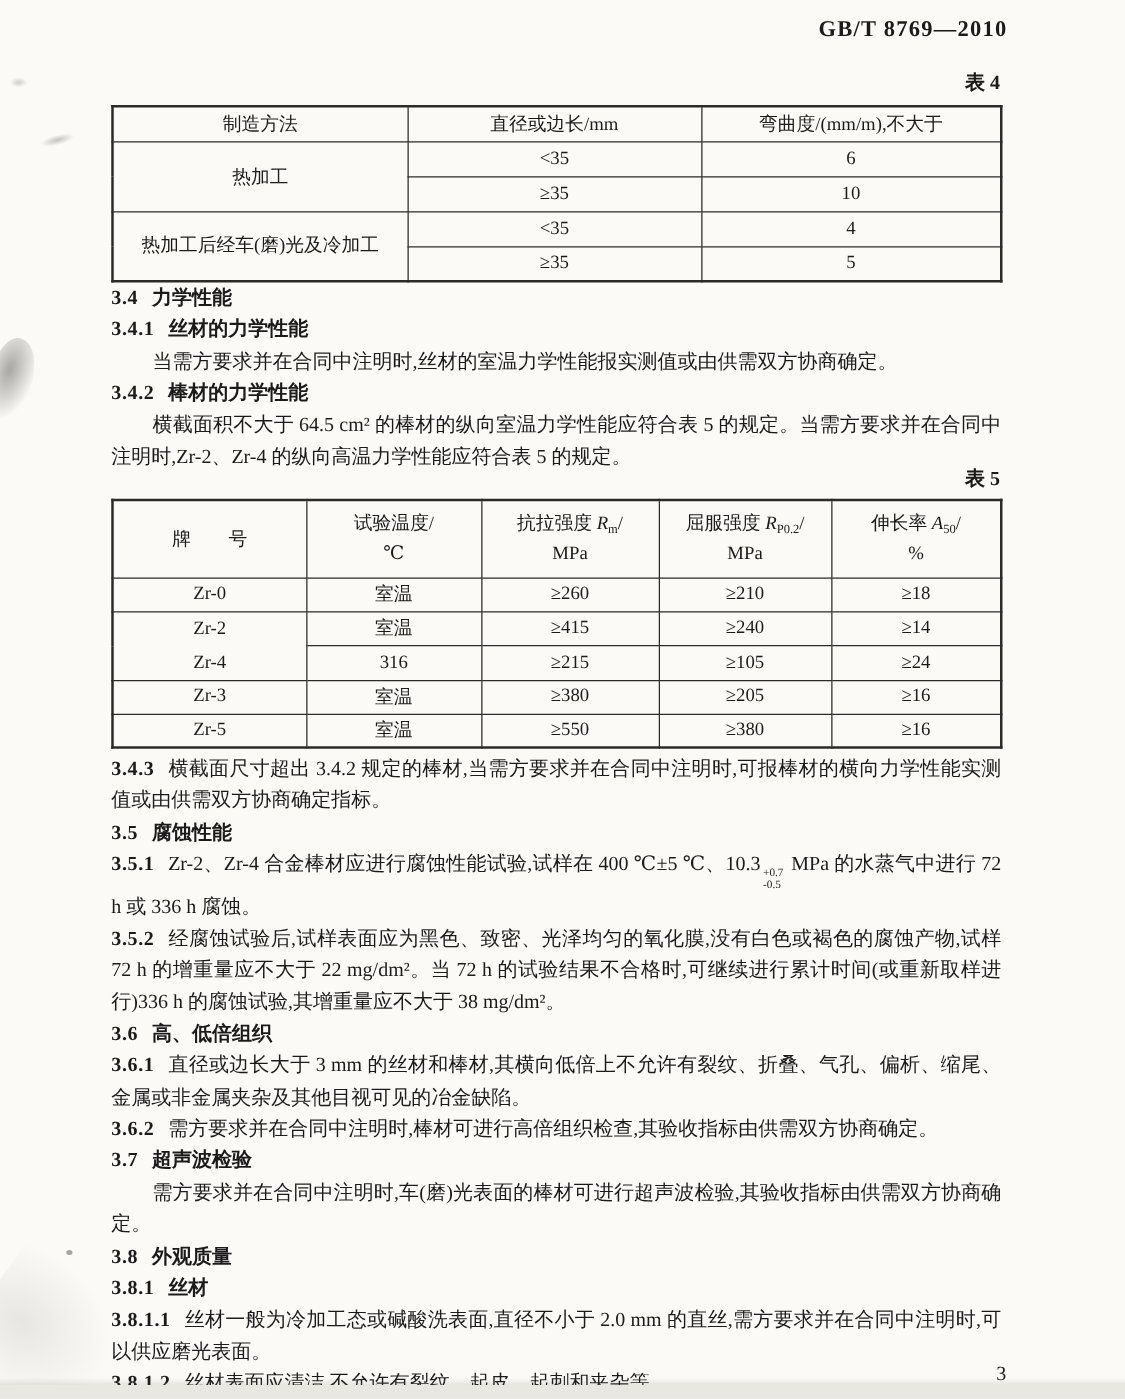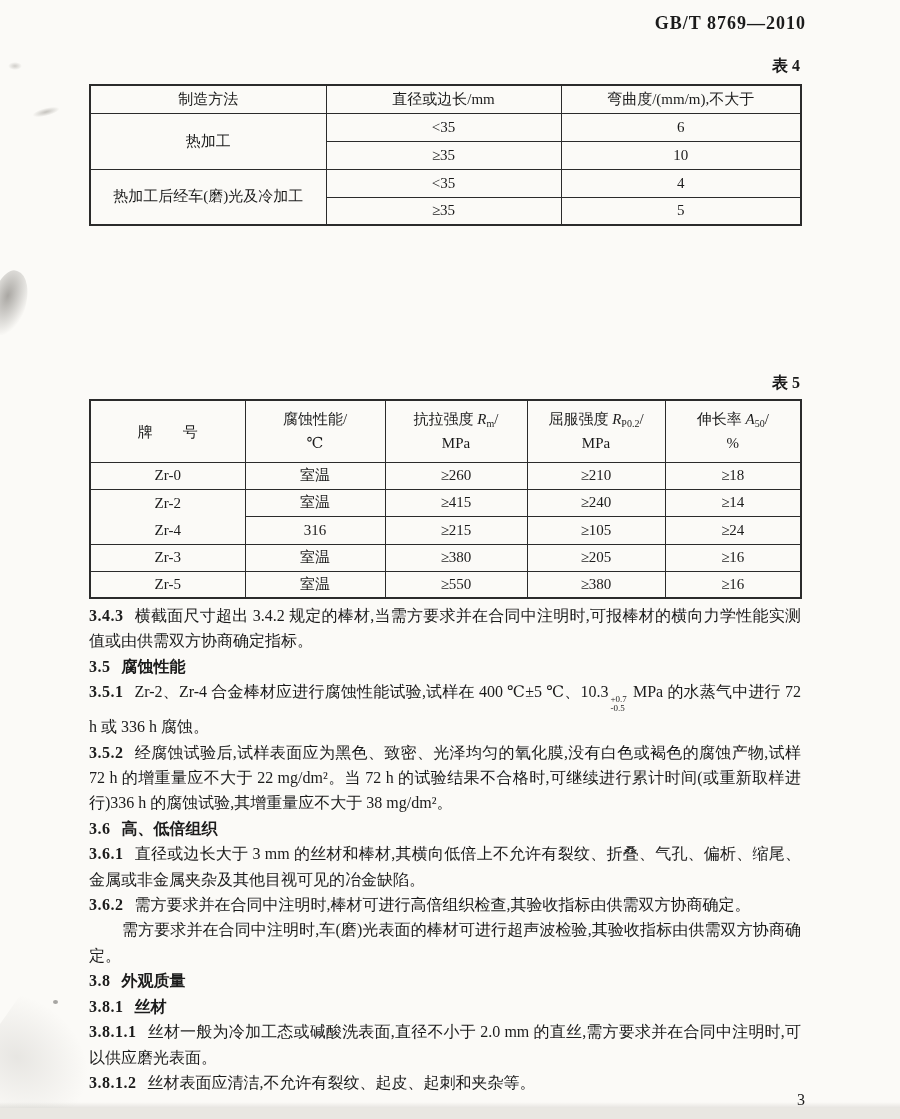--- a/index.html
+++ b/index.html
@@ -132,38 +132,45 @@
           <td>&lt;35</td>
           <td>4</td>
         </tr>
         <tr>
           <td>≥35</td>
           <td>5</td>
         </tr>
       </tbody>
   </table>
 
+  <div class="text-block block-a" id="block-a">
+      <p class="h"><span class="num">3.4</span>力学性能</p>
+      <p class="h"><span class="num">3.4.1</span>丝材的力学性能</p>
+      <p class="indent">当需方要求并在合同中注明时,丝材的室温力学性能报实测值或由供需双方协商确定。</p>
+      <p class="h"><span class="num">3.4.2</span>棒材的力学性能</p>
+      <p class="indent">横截面积不大于 64.5 cm² 的棒材的纵向室温力学性能应符合表 5 的规定。当需方要求并在合同中注明时,Zr-2、Zr-4 的纵向高温力学性能应符合表 5 的规定。</p>
+    </div>
 
   <div class="tbl-caption cap5">表 5</div>
 
   <table class="t5">
     <colgroup>
         <col style="width:155px">
         <col style="width:140px">
         <col style="width:142px">
         <col style="width:138px">
         <col style="width:136px">
       </colgroup>
     <thead>
         <tr id="t5-head">
           <th>
             <div class="l1">牌　　号</div>
           </th>
           <th>
-            <div class="l1">腐蚀性能/</div>
+            <div class="l1">试验温度/</div>
             <div class="l2">℃</div>
           </th>
           <th>
             <div class="l1">抗拉强度 <i>R</i><sub>m</sub>/</div>
             <div class="l2">MPa</div>
           </th>
           <th>
             <div class="l1">屈服强度 <i>R</i><sub>P0.2</sub>/</div>
             <div class="l2">MPa</div>
           </th>
@@ -218,20 +225,21 @@
       <p><span class="num">3.4.3</span>横截面尺寸超出 3.4.2 规定的棒材,当需方要求并在合同中注明时,可报棒材的横向力学性能实测值或由供需双方协商确定指标。</p>
       <p class="h"><span class="num">3.5</span>腐蚀性能</p>
       <p><span class="num">3.5.1</span>Zr-2、Zr-4 合金棒材应进行腐蚀性能试验,试样在 400 ℃±5 ℃、10.3<span class="stack">
           <span>+0.7</span>
           <span>-0.5</span>
         </span> MPa 的水蒸气中进行 72 h 或 336 h 腐蚀。</p>
       <p><span class="num">3.5.2</span>经腐蚀试验后,试样表面应为黑色、致密、光泽均匀的氧化膜,没有白色或褐色的腐蚀产物,试样 72 h 的增重量应不大于 22 mg/dm²。当 72 h 的试验结果不合格时,可继续进行累计时间(或重新取样进行)336 h 的腐蚀试验,其增重量应不大于 38 mg/dm²。</p>
       <p class="h"><span class="num">3.6</span>高、低倍组织</p>
       <p><span class="num">3.6.1</span>直径或边长大于 3 mm 的丝材和棒材,其横向低倍上不允许有裂纹、折叠、气孔、偏析、缩尾、金属或非金属夹杂及其他目视可见的冶金缺陷。</p>
       <p><span class="num">3.6.2</span>需方要求并在合同中注明时,棒材可进行高倍组织检查,其验收指标由供需双方协商确定。</p>
+      <p class="h"><span class="num">3.7</span>超声波检验</p>
       <p class="indent">需方要求并在合同中注明时,车(磨)光表面的棒材可进行超声波检验,其验收指标由供需双方协商确定。</p>
       <p class="h"><span class="num">3.8</span>外观质量</p>
       <p class="h"><span class="num">3.8.1</span>丝材</p>
       <p><span class="num">3.8.1.1</span>丝材一般为冷加工态或碱酸洗表面,直径不小于 2.0 mm 的直丝,需方要求并在合同中注明时,可以供应磨光表面。</p>
       <p><span class="num">3.8.1.2</span>丝材表面应清洁,不允许有裂纹、起皮、起刺和夹杂等。</p>
     </div>
 
   <div class="page-number">3</div>
 
   <div class="artifact sm1"></div>

